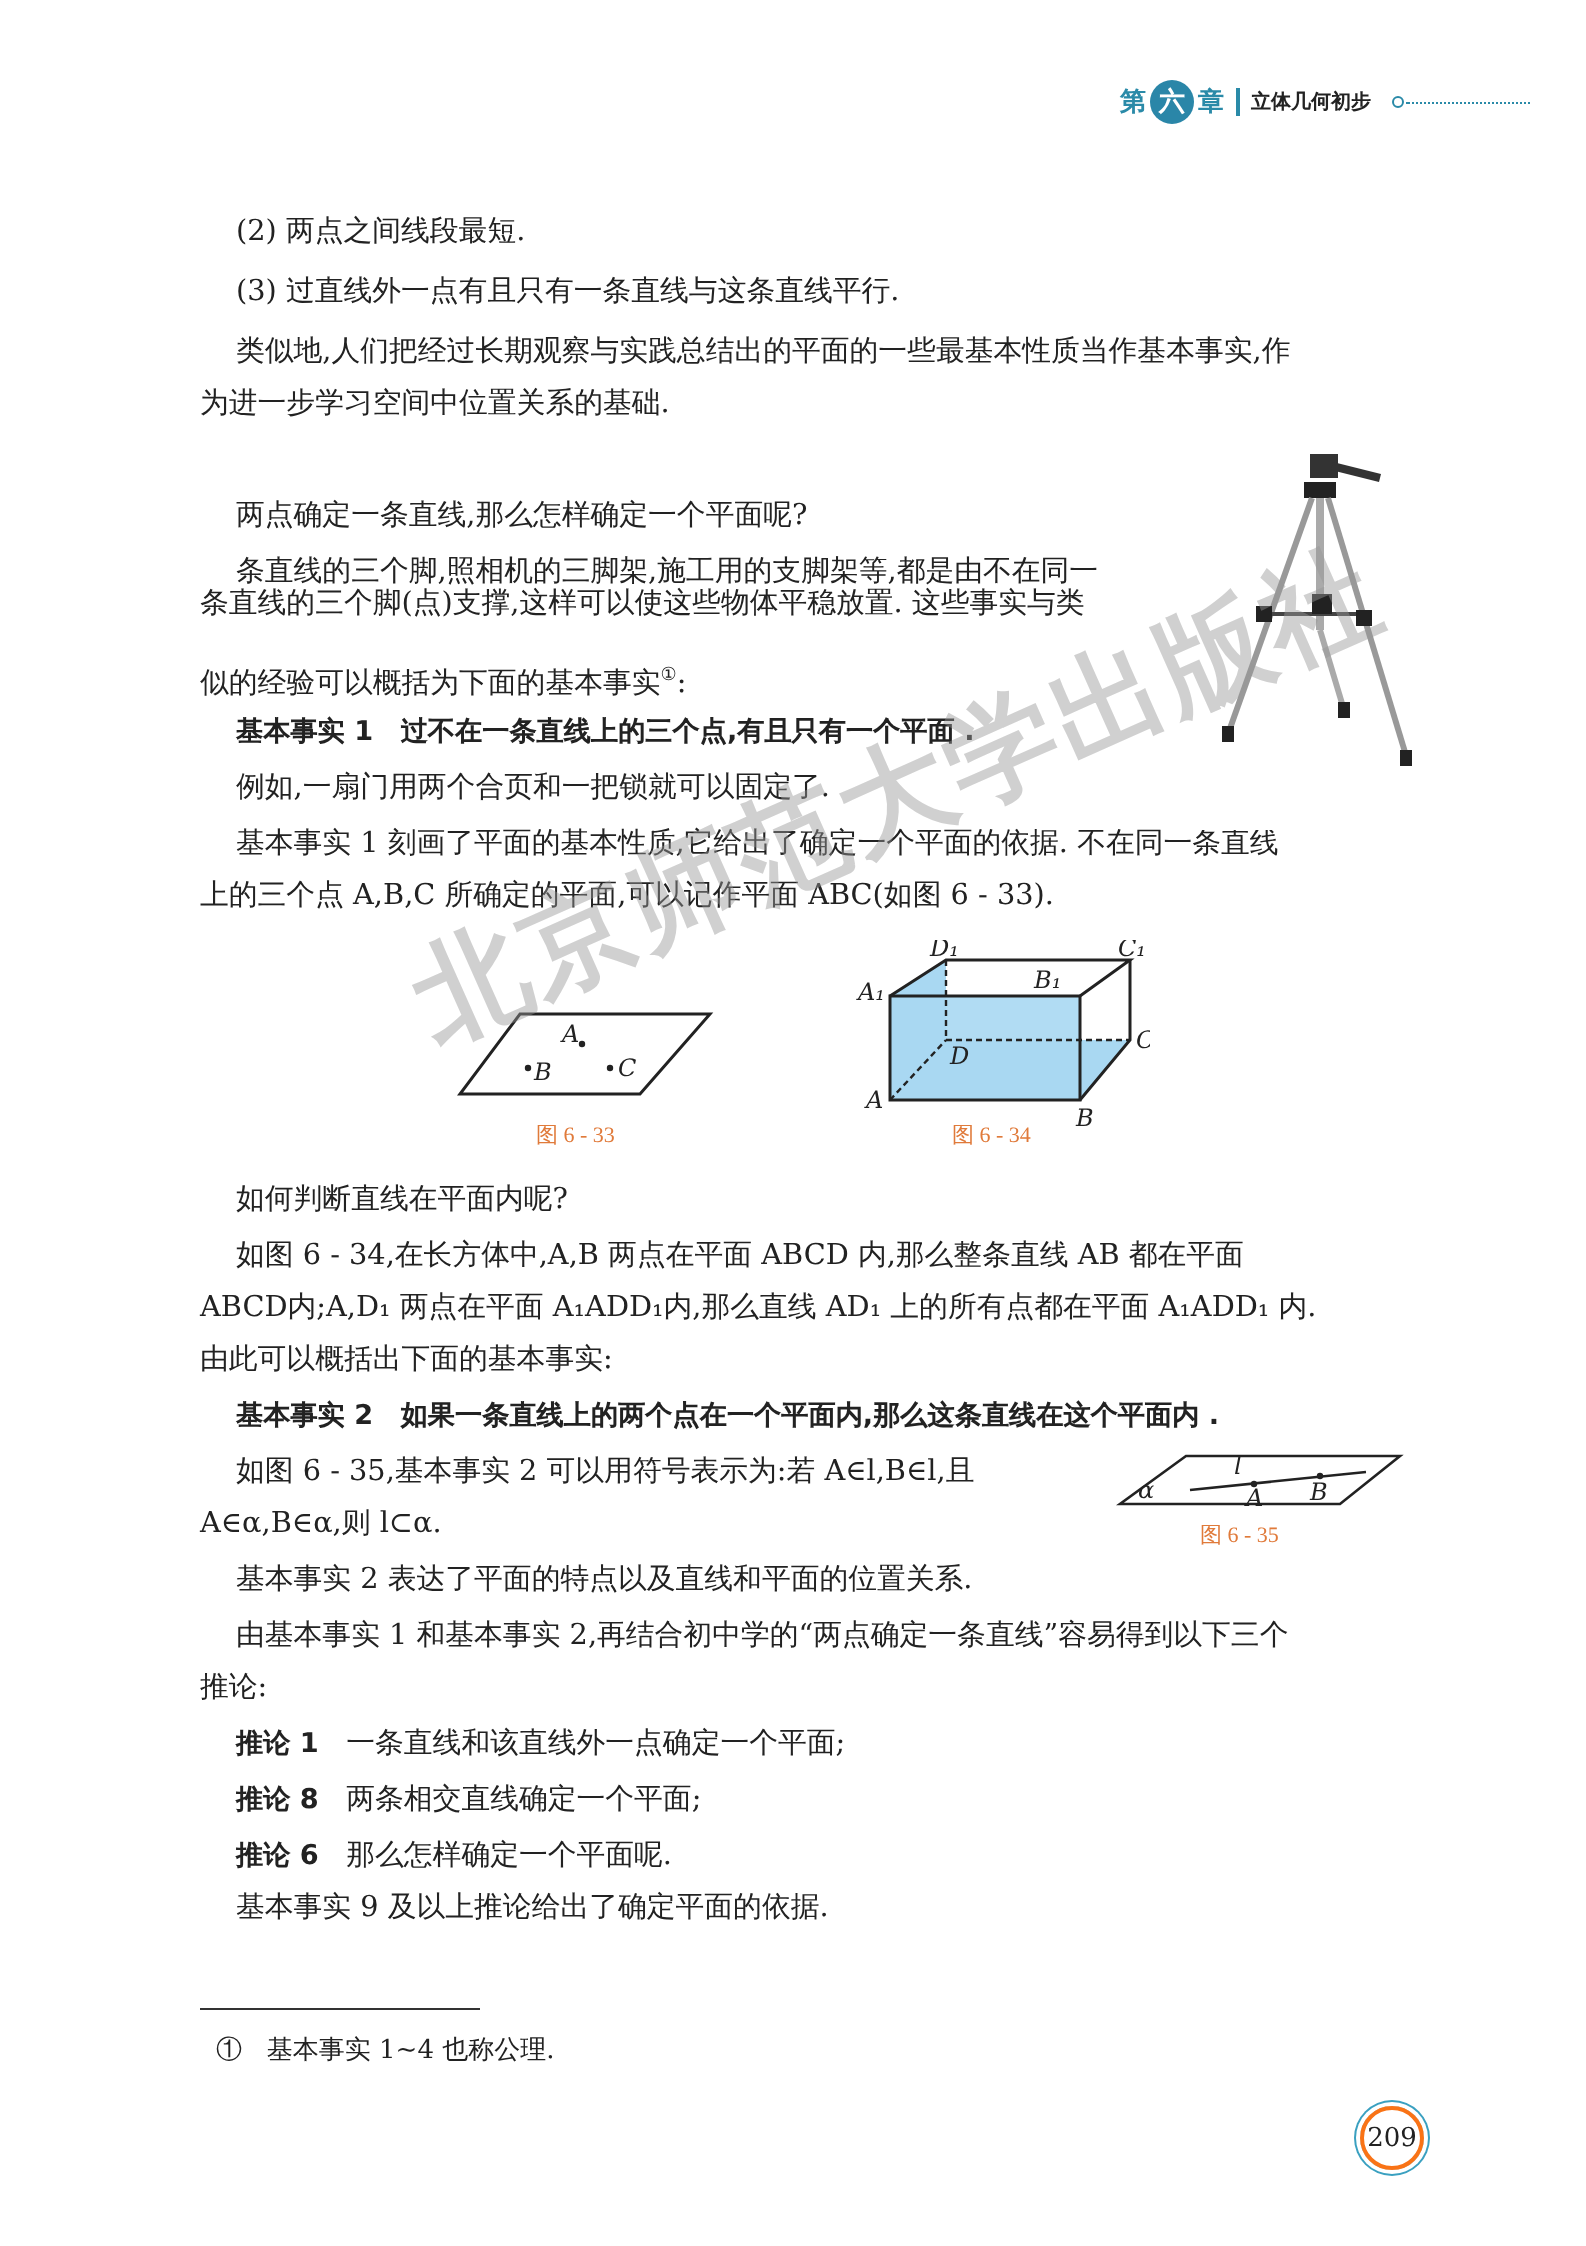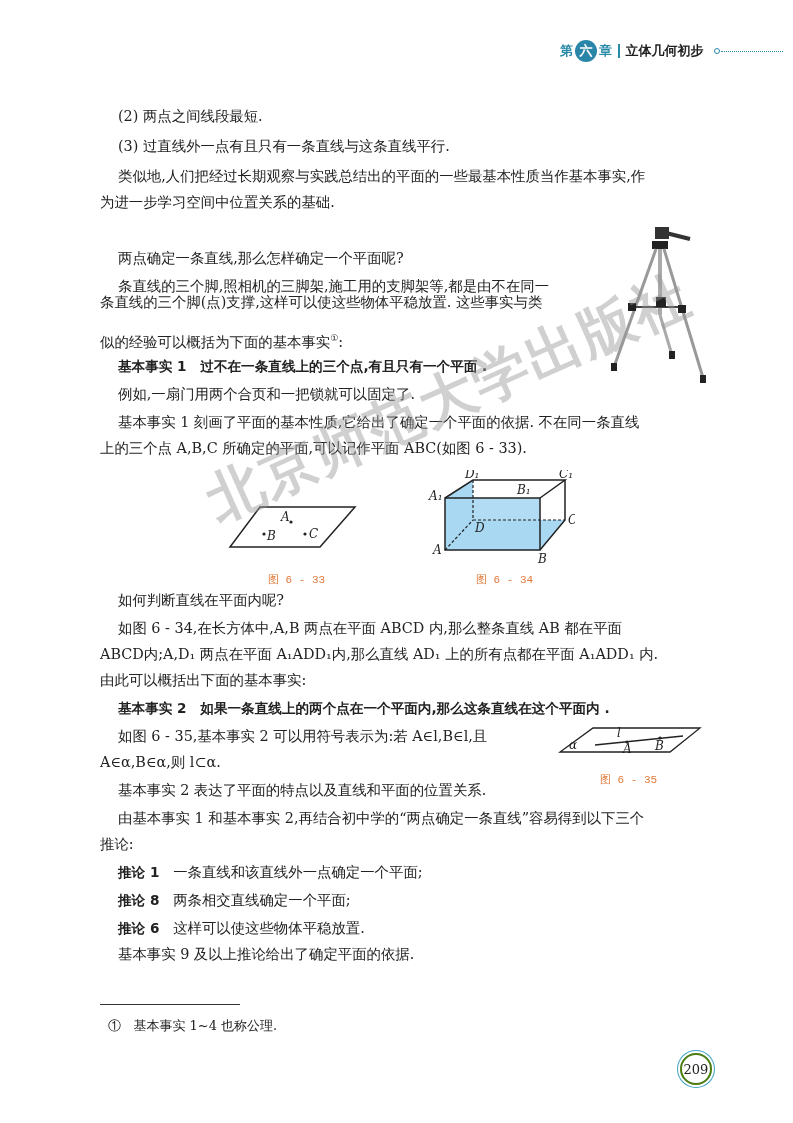--- a/index.html
+++ b/index.html
@@ -2,30 +2,30 @@
 <html><head>
 <meta charset="utf-8">
 <style>
   html, body { margin:0; padding:0; background:#fff; }
   body { width:793px; height:1123px; position:relative; overflow:hidden;
          font-family:"DejaVu Serif","Liberation Serif",serif; color:#222; }
   .header { position:absolute; top:38px; left:560px; height:26px; display:flex; align-items:center; font-family:"DejaVu Sans","Liberation Sans",sans-serif; }
   .hdr-ch { color:#2a8aa8; font-size:13px; font-weight:bold; }
   .hdr-circle { display:inline-flex; width:22px; height:22px; border-radius:50%; background:#2a86a8; color:#fff; font-size:13px; font-weight:bold; align-items:center; justify-content:center; margin:0 2px; }
   .hdr-bar { width:1.5px; height:14px; background:#2a8aa8; margin:0 6px; }
-  .hdr-title { font-size:13px; font-weight:bold; color:#222; }
+  .hdr-title { font-size:10px; font-weight:bold; color:#222; }
   .hdr-dot { width:4px; height:4px; border:1px solid #2a8aa8; border-radius:50%; margin-left:10px; }
   .hdr-line { width:62px; border-top:1px dotted #2a8aa8; margin-left:1px; }
 
   .p { position:absolute; font-size:14.4px; line-height:20px; white-space:nowrap; }
   .b { font-weight:bold; font-family:"DejaVu Sans","Liberation Sans",sans-serif; font-size:13.6px; }
-  .cap { position:absolute; color:#e07a3a; font-size:11px; font-family:Liberation Mono, monospace;margin-top:12px; }
+  .cap { position:absolute; color:#e07a3a; font-size:11px; font-family:Liberation Serif, serif; }
   .wm { position:absolute; left:195px; top:470px; font-size:56px; color:rgba(150,150,150,0.45); transform:rotate(-24deg); transform-origin:left top; white-space:nowrap; font-family:"DejaVu Sans","Liberation Sans",sans-serif; font-weight:bold; letter-spacing:2px; pointer-events:none; }
   .fnline { position:absolute; left:100px; top:1004px; width:140px; border-top:1px solid #333; }
-  .pagenum { position:absolute; left:680px; top:1053px; width:28px; height:28px; border-radius:50%; border:2px solid #4d7c0f; box-shadow:0 0 0 2px #fff, 0 0 0 3px #3aa0c0; display:flex; align-items:center; justify-content:center; font-size:13px; color:#222; }
+  .pagenum { position:absolute; left:680px; top:1053px; width:28px; height:28px; border-radius:50%; border:2px solid #f97316; box-shadow:0 0 0 2px #fff, 0 0 0 3px #3aa0c0; display:flex; align-items:center; justify-content:center; font-size:13px; color:#222; }
   svg text { font-family:"DejaVu Serif","Liberation Serif",serif; font-style:italic; font-size:12px; fill:#222; }
 </style>
 </head>
 <body>
 
 <div class="header">
   <span class="hdr-ch">第</span>
   <span class="hdr-circle">六</span>
   <span class="hdr-ch">章</span>
   <span class="hdr-bar"></span>
@@ -129,21 +129,21 @@
 <div class="p" style="left:118px;top:780px">基本事实 2 表达了平面的特点以及直线和平面的位置关系.</div>
 <div class="p" style="left:118px;top:808px">由基本事实 1 和基本事实 2,再结合初中学的“两点确定一条直线”容易得到以下三个</div>
 <div class="p" style="left:100px;top:834px">推论:</div>
 <div class="p" style="left:118px;top:862px">
   <span class="b">推论 1</span>&nbsp;&nbsp;&nbsp;<span>一条直线和该直线外一点确定一个平面;</span>
 </div>
 <div class="p" style="left:118px;top:890px">
   <span class="b">推论 8</span>&nbsp;&nbsp;&nbsp;<span>两条相交直线确定一个平面;</span>
 </div>
 <div class="p" style="left:118px;top:918px">
-  <span class="b">推论 6</span>&nbsp;&nbsp;&nbsp;<span>这样可以使这些物体平稳放置.</span>
+  <span class="b">推论 6</span>&nbsp;&nbsp;&nbsp;<span>那么怎样确定一个平面呢.</span>
 </div>
 <div class="p" style="left:118px;top:944px">基本事实 9 及以上推论给出了确定平面的依据.</div>
 
 <div class="fnline"></div>
 <div class="p" style="left:108px;top:1016px;font-size:13px">
   <span>①</span>&nbsp;&nbsp;&nbsp;<span>基本事实 1~4 也称公理.</span>
 </div>
 
 <div class="pagenum">209</div>
 

